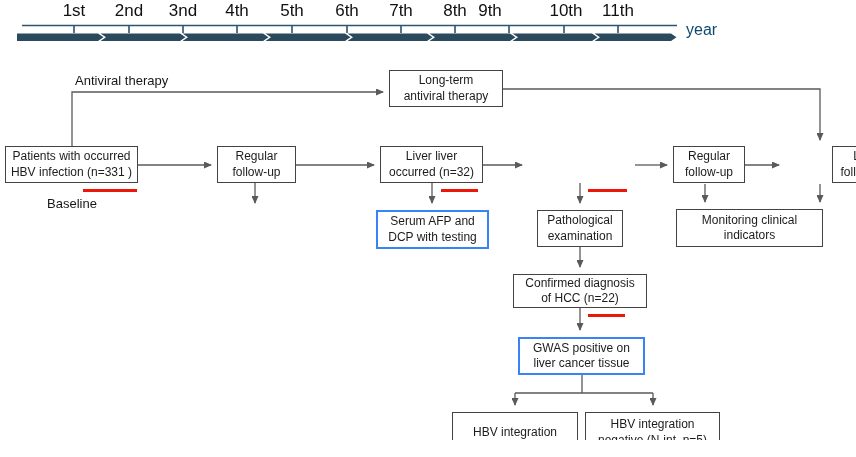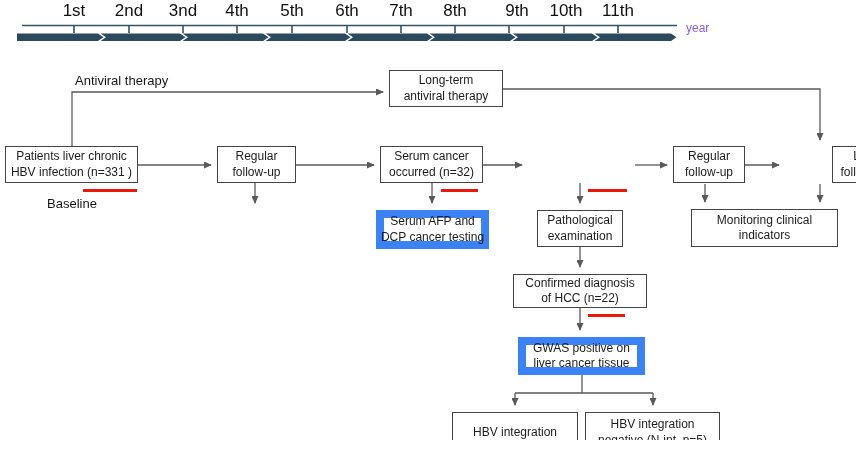--- a/index.html
+++ b/index.html
@@ -5,48 +5,48 @@
   html,body{margin:0;padding:0;background:#fff;}
   .stage{
     position:relative;width:856px;height:440px;background:#fff;overflow:hidden;
     font-family:"Liberation Sans",sans-serif;color:#1c1c1c;
   }
   .yearlbl{
     position:absolute;top:1px;width:52px;text-align:center;
     font-size:17px;color:#111;
   }
   .axis-unit{
-    position:absolute;left:686px;top:21px;font-size:12px;color:#8b5cf6;
+    position:absolute;left:686px;top:21px;font-size:16px;color:#0c4a6e;
   }
   .freelabel{position:absolute;font-size:13px;color:#161616;white-space:nowrap;}
   .box{
     position:absolute;background:#fff;border:1.4px solid #434343;
     display:flex;flex-direction:column;align-items:center;justify-content:center;
     text-align:center;font-size:12px;line-height:15.5px;white-space:nowrap;
     box-sizing:border-box;
   }
-  .box.red{border:8px solid #3b82f6;}
+  .box.red{border:2px solid #3b82f6;}
   .redline{position:absolute;height:3px;background:#ee1509;}
   svg{position:absolute;left:0;top:0;}
   .svg-layer{pointer-events:none;}
 </style>
 </head>
 <body>
 
 <div class="stage">
 
   <span class="yearlbl" style="left:48px">1st</span>
   <span class="yearlbl" style="left:103px">2nd</span>
   <span class="yearlbl" style="left:157px">3nd</span>
   <span class="yearlbl" style="left:211px">4th</span>
   <span class="yearlbl" style="left:266px">5th</span>
   <span class="yearlbl" style="left:321px">6th</span>
   <span class="yearlbl" style="left:375px">7th</span>
   <span class="yearlbl" style="left:429px">8th</span>
-  <span class="yearlbl" style="left:491px">9th</span>
+  <span class="yearlbl" style="left:464px">9th</span>
   <span class="yearlbl" style="left:540px">10th</span>
   <span class="yearlbl" style="left:592px">11th</span>
   <span class="axis-unit">year</span>
 
   <svg class="svg-layer" width="856" height="50" viewBox="0 0 856 50">
     <g stroke="#2e536b" stroke-width="1.6" fill="none">
       <path d="M22 25.5 H677"></path>
       <path d="M74 26 V33 M129 26 V33 M183 26 V33 M237 26 V33 M292 26 V33 M347 26 V33 M401 26 V33 M455 26 V33 M509 26 V33 M564 26 V33 M618 26 V33"></path>
     </g>
     <g fill="#2b4a5e">
@@ -90,57 +90,57 @@
 
   <span class="freelabel" style="left:75px;top:73px">Antiviral therapy</span>
   <span class="freelabel" style="left:47px;top:196px">Baseline</span>
 
   <div class="box" style="left:389px;top:70px;width:114px;height:37px">
     <span>Long-term</span>
     <span>antiviral therapy</span>
   </div>
 
   <div class="box" style="left:5px;top:146px;width:133px;height:37px">
-    <span>Patients liver chronic</span>
+    <span>Patients with occurred</span>
     <span>HBV infection (n=331 )</span>
   </div>
 
   <div class="box" style="left:217px;top:146px;width:79px;height:37px">
     <span>Regular</span>
     <span>follow-up</span>
   </div>
 
   <div class="box" style="left:380px;top:146px;width:103px;height:37px">
-    <span>Serum cancer</span>
+    <span>Liver liver</span>
     <span>occurred (n=32)</span>
   </div>
 
 
   <div class="box" style="left:673px;top:146px;width:72px;height:37px">
     <span>Regular</span>
     <span>follow-up</span>
   </div>
 
   <div class="box" style="left:832px;top:146px;width:65px;height:37px">
     <span>Last</span>
     <span>follow-up</span>
   </div>
 
 
   <div class="box red" style="left:376px;top:210px;width:113px;height:39px">
     <span>Serum AFP and</span>
-    <span>DCP cancer testing</span>
+    <span>DCP with testing</span>
   </div>
 
   <div class="box" style="left:537px;top:210px;width:86px;height:37px">
     <span>Pathological</span>
     <span>examination</span>
   </div>
 
-  <div class="box" style="left:691px;top:209px;width:147px;height:38px">
+  <div class="box" style="left:676px;top:209px;width:147px;height:38px">
     <span>Monitoring clinical</span>
     <span>indicators</span>
   </div>
 
   <div class="box" style="left:513px;top:274px;width:134px;height:34px">
     <span>Confirmed diagnosis</span>
     <span>of HCC (n=22)</span>
   </div>
 
   <div class="box red" style="left:518px;top:337px;width:127px;height:38px">

